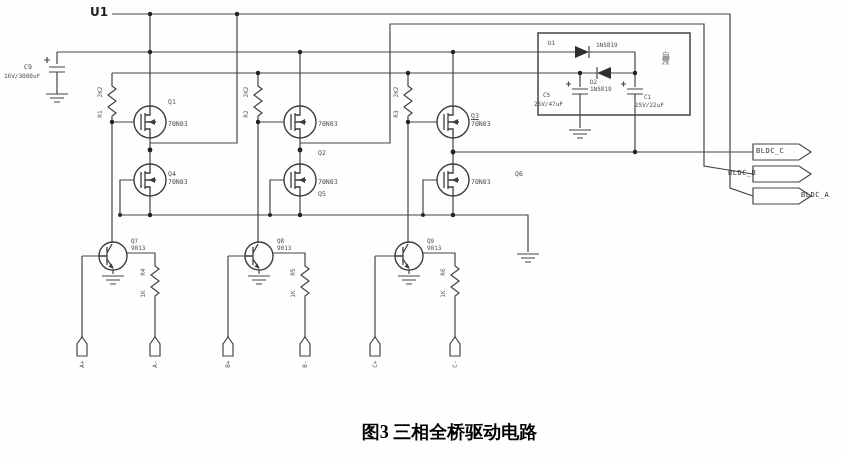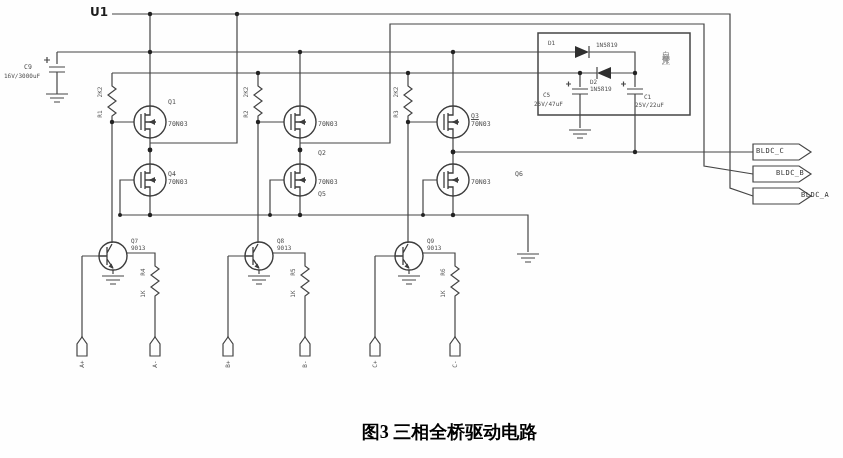--- a/index.html
+++ b/index.html
@@ -195,21 +195,21 @@
 <div class="lbl" style="left:596px;top:42px;font-size:6px;">1N5819</div>
 <div class="lbl" style="left:590px;top:79px;font-size:6px;">D2</div>
 <div class="lbl" style="left:590px;top:86px;font-size:6px;">1N5819</div>
 <div class="lbl" style="left:543px;top:92px;font-size:6px;">C5</div>
 <div class="lbl" style="left:534px;top:101px;font-size:6px;">25V/47uF</div>
 <div class="lbl" style="left:644px;top:94px;font-size:6px;">C1</div>
 <div class="lbl" style="left:635px;top:102px;font-size:6px;">25V/22uF</div>
 <div class="vnote" style="left:662px;top:44px;">自举升压</div>
 
 <div class="lbl flagtxt" style="left:756px;top:148px;">BLDC_C</div>
-<div class="lbl flagtxt" style="left:776px;top:170px;">BLDC_B</div>
+<div class="lbl flagtxt" style="left:728px;top:170px;">BLDC_B</div>
 <div class="lbl flagtxt" style="left:756px;top:192px;margin-left:45px;">BLDC_A</div>
 
 <div class="lbl inrot" style="left:74px;top:361px;">A+</div>
 <div class="lbl inrot" style="left:147px;top:361px;">A-</div>
 <div class="lbl inrot" style="left:220px;top:361px;">B+</div>
 <div class="lbl inrot" style="left:297px;top:361px;">B-</div>
 <div class="lbl inrot" style="left:367px;top:361px;">C+</div>
 <div class="lbl inrot" style="left:447px;top:361px;">C-</div>
 
 <div class="caption">图3 三相全桥驱动电路</div>

